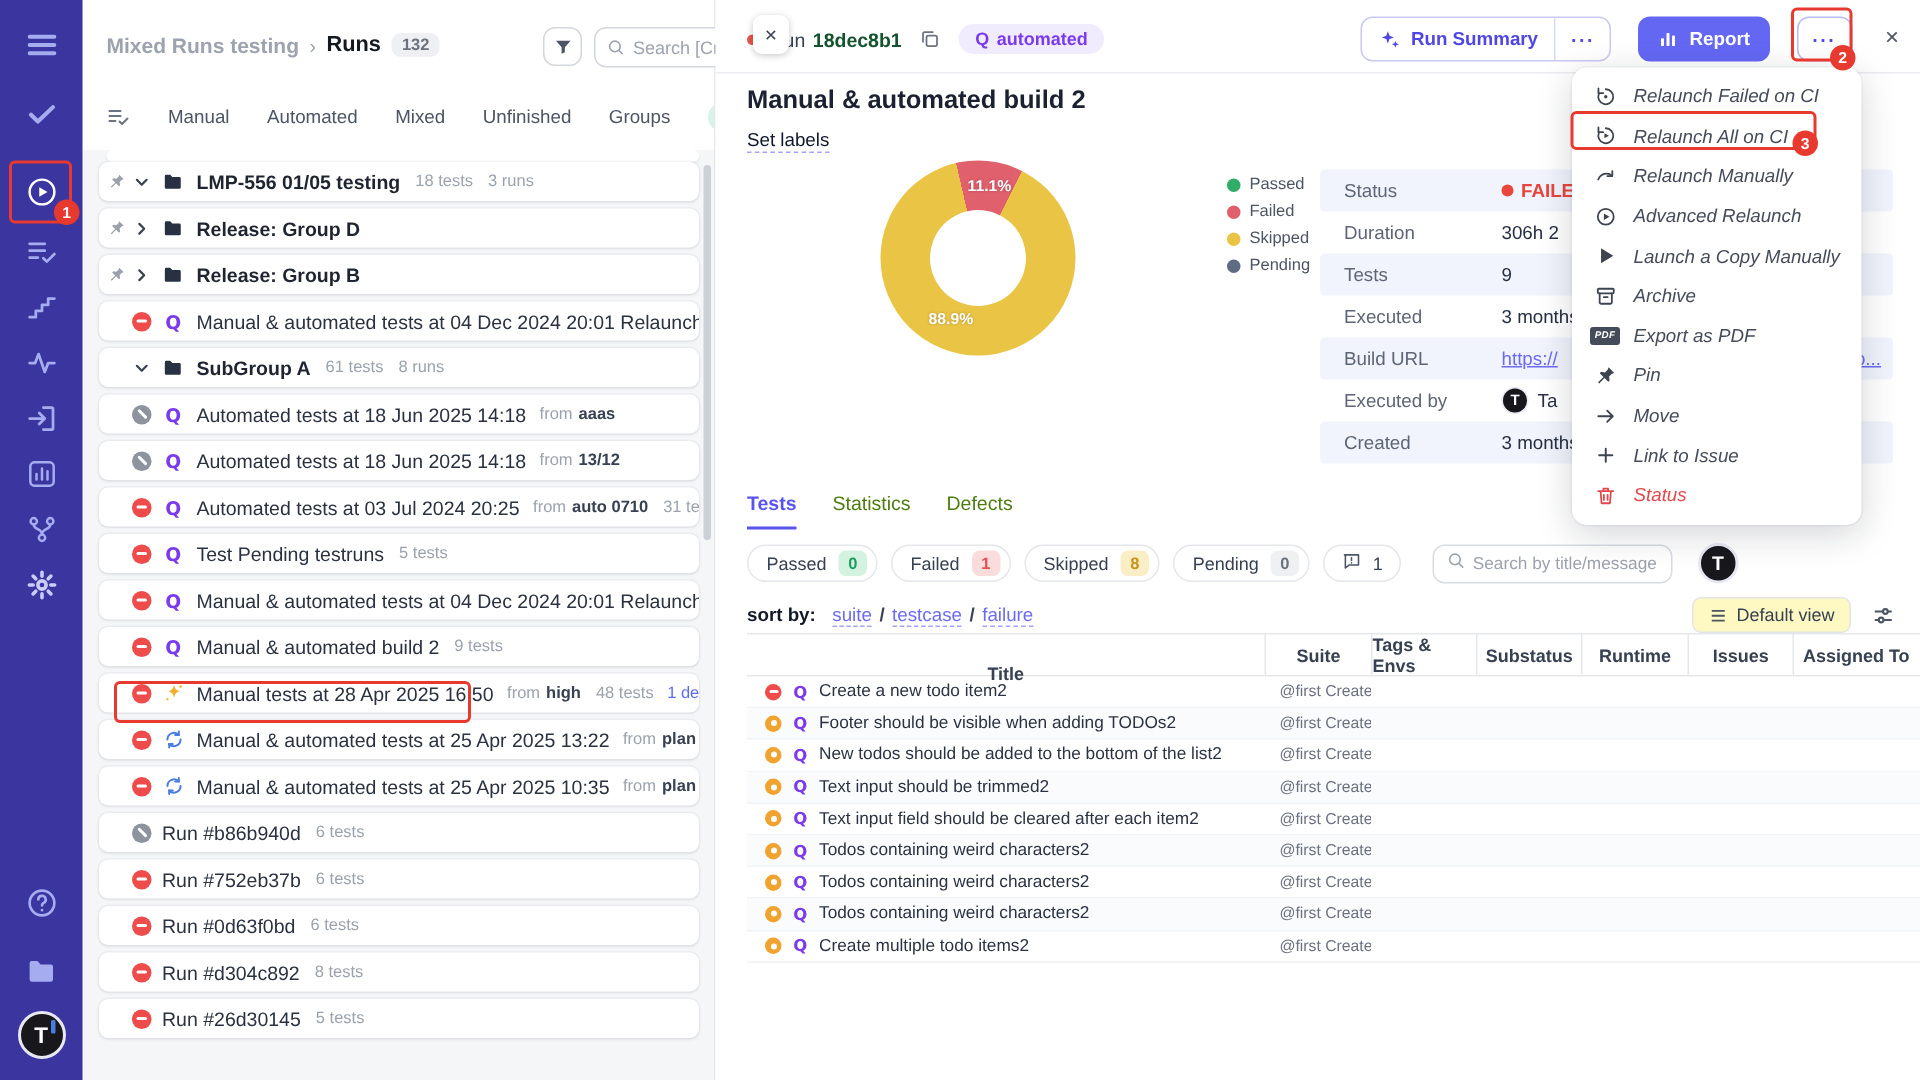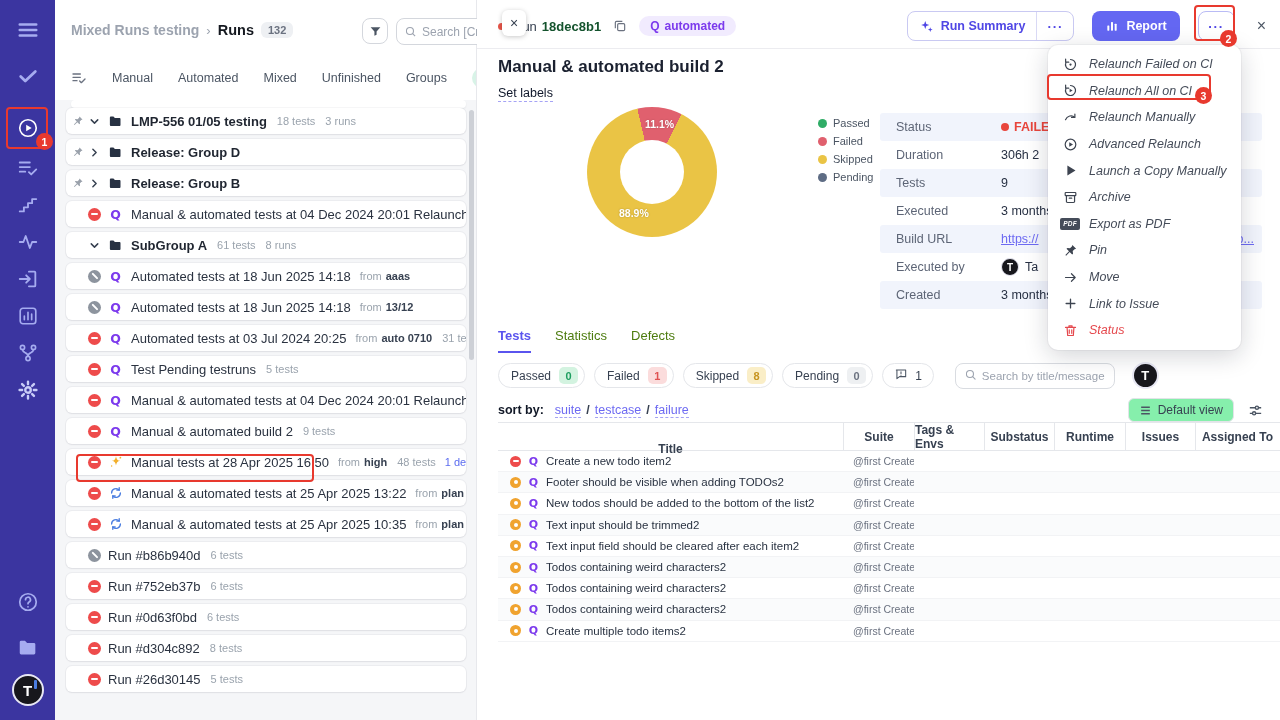--- a/index.html
+++ b/index.html
@@ -137,21 +137,21 @@
     gap:5px; padding:0 8px; color:#9ca3af; margin-left:12px; overflow:hidden; background:#fff;}
   .m-search svg { width:13px; height:13px; flex:none; }
   .m-search input { border:none; outline:none; width:100%; font-size:11.5px; font-family:inherit; color:#374151; }
   .m-search input::placeholder { color:#9ca3af; }
   .big-av { width:27px; height:27px; border-radius:50%; background:#17171c; color:#fff; font-weight:700; font-size:13px;
     display:flex; align-items:center; justify-content:center; border:2px solid #e8e8f4; margin-left:8px; cursor:pointer; flex:none;}
   .m-sort { position:absolute; left:21px; top:398px; right:16px; display:flex; align-items:center; }
   .sort-prefix { font-size:12.5px; font-weight:700; color:#111827; margin-right:6px; }
   .sort-link { font-size:12.5px; color:#6d6af2; border-bottom:1px dashed #a5a3f5; cursor:pointer; margin:0 5px; }
   .sort-sep { font-size:12.5px; color:#374151; font-weight:700; }
-  .view-btn { margin-left:auto; height:24px; background:#86efac; border:1px solid #e2e4e8; border-radius:6px;
+  .view-btn { margin-left:auto; height:24px; background:#fef9c3; border:1px solid #e2e4e8; border-radius:6px;
     display:flex; align-items:center; gap:6px; padding:0 10px; font-size:12px; color:#374151; cursor:pointer; }
   .view-btn svg { width:13px; height:13px; color:#4b5563; }
   .sliders-ic { width:17px; height:17px; color:#4b5563; margin-left:13px; cursor:pointer; }
 
   
   .m-table { position:absolute; left:21px; top:422px; right:0; overflow:hidden; }
   .thead { display:flex; border-top:1px solid #e5e7eb; border-bottom:1px solid #e5e7eb; height:29px; }
   .th { font-size:12px; font-weight:700; color:#374151; display:flex; align-items:center; justify-content:center;
     border-left:1px solid #e5e7eb; flex:none; cursor:pointer; }
   .th:first-child { border-left:none; }

